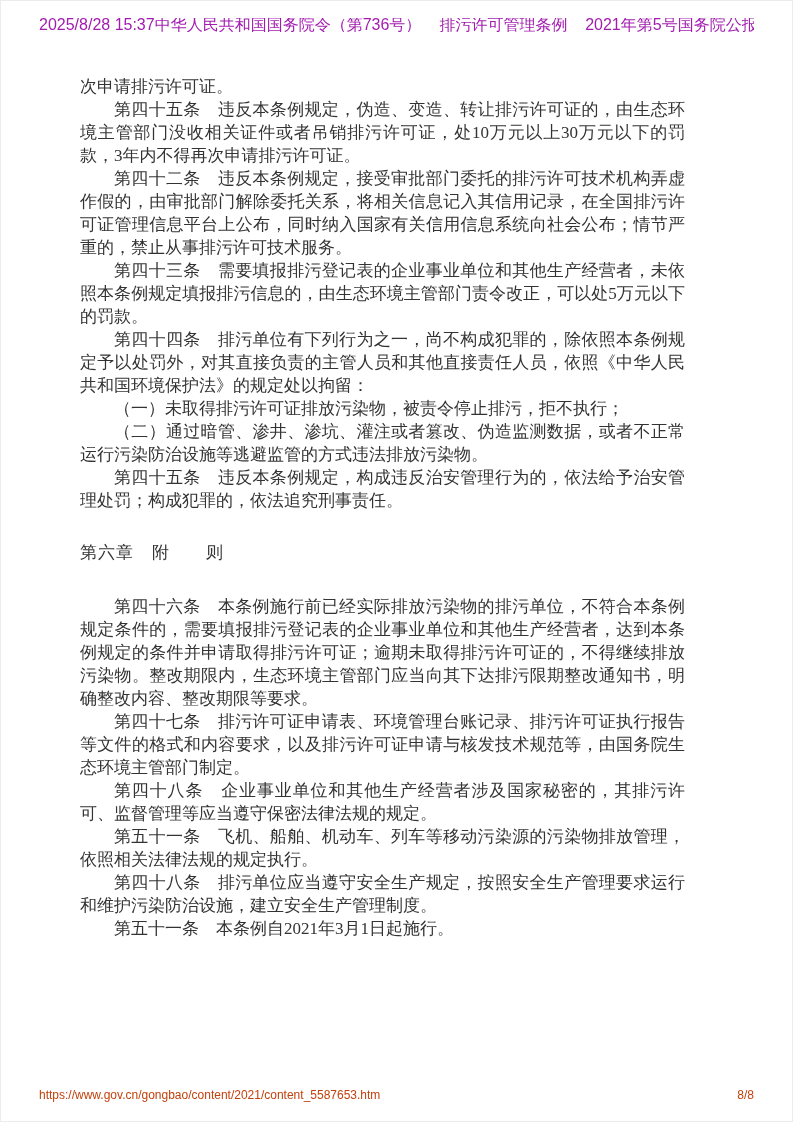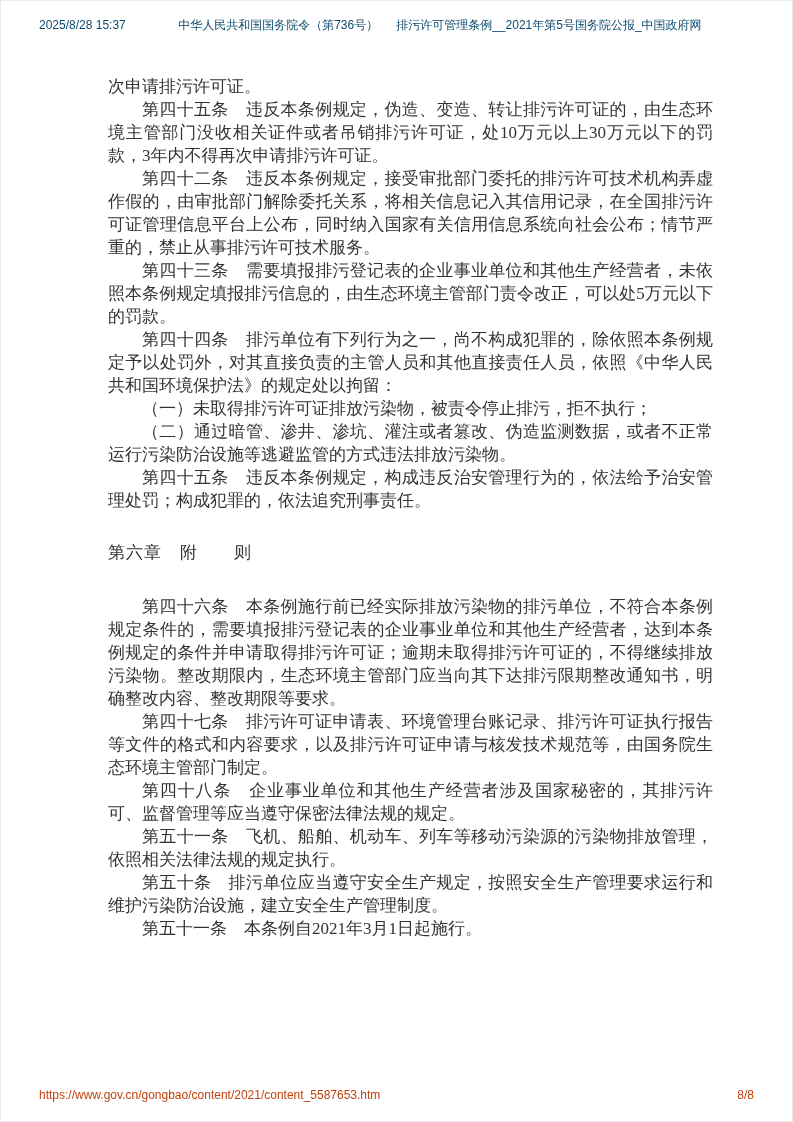--- a/index.html
+++ b/index.html
@@ -19,23 +19,23 @@
   }
   
   .print-header {
     position: absolute;
     top: 17px;
     left: 38px;
     right: 38px;
     display: flex;
     align-items: flex-end;
     font-family: "Liberation Sans", sans-serif;
-    font-size: 12px;
+    font-size: 16px;
     line-height: 14px;
-    color: #0c4a6e;
+    color: #a21caf;
     white-space: nowrap;
   }
   .print-header .date {
     flex: 0 0 auto;
   }
   .print-header .doc-title {
     flex: 1 1 auto;
     text-align: center;
     overflow: hidden;
   }
@@ -52,21 +52,21 @@
     justify-content: space-between;
     font-family: "Liberation Sans", sans-serif;
     font-size: 12px;
     line-height: 14px;
     color: #c2410c;
   }
   
   .content {
     position: absolute;
     top: 74px;
-    left: 107px;
+    left: 79px;
     width: 605px;
     font-family: "Liberation Serif", "DejaVu Serif", serif;
     font-size: 17px;
     line-height: 23px;
     color: #333333;
     text-align: justify;
   }
   .content p {
     margin: 0;
     padding: 0;
@@ -98,21 +98,21 @@
     <p class="indent">第四十三条　需要填报排污登记表的企业事业单位和其他生产经营者，未依照本条例规定填报排污信息的，由生态环境主管部门责令改正，可以处5万元以下的罚款。</p>
     <p class="indent">第四十四条　排污单位有下列行为之一，尚不构成犯罪的，除依照本条例规定予以处罚外，对其直接负责的主管人员和其他直接责任人员，依照《中华人民共和国环境保护法》的规定处以拘留：</p>
     <p class="indent">（一）未取得排污许可证排放污染物，被责令停止排污，拒不执行；</p>
     <p class="indent">（二）通过暗管、渗井、渗坑、灌注或者篡改、伪造监测数据，或者不正常运行污染防治设施等逃避监管的方式违法排放污染物。</p>
     <p class="indent">第四十五条　违反本条例规定，构成违反治安管理行为的，依法给予治安管理处罚；构成犯罪的，依法追究刑事责任。</p>
     <p class="chapter">第六章　附　　则</p>
     <p class="indent">第四十六条　本条例施行前已经实际排放污染物的排污单位，不符合本条例规定条件的，需要填报排污登记表的企业事业单位和其他生产经营者，达到本条例规定的条件并申请取得排污许可证；逾期未取得排污许可证的，不得继续排放污染物。整改期限内，生态环境主管部门应当向其下达排污限期整改通知书，明确整改内容、整改期限等要求。</p>
     <p class="indent">第四十七条　排污许可证申请表、环境管理台账记录、排污许可证执行报告等文件的格式和内容要求，以及排污许可证申请与核发技术规范等，由国务院生态环境主管部门制定。</p>
     <p class="indent">第四十八条　企业事业单位和其他生产经营者涉及国家秘密的，其排污许可、监督管理等应当遵守保密法律法规的规定。</p>
     <p class="indent">第五十一条　飞机、船舶、机动车、列车等移动污染源的污染物排放管理，依照相关法律法规的规定执行。</p>
-    <p class="indent">第五十条　排污单位应当遵守安全生产规定，按照安全生产管理要求运行和维护污染防治设施，建立安全生产管理制度。</p>
+    <p class="indent">第四十八条　排污单位应当遵守安全生产规定，按照安全生产管理要求运行和维护污染防治设施，建立安全生产管理制度。</p>
     <p class="indent">第五十一条　本条例自2021年3月1日起施行。</p>
   </div>
 
   <div class="print-footer">
     <span>https://www.gov.cn/gongbao/content/2021/content_5587653.htm</span>
     <span>8/8</span>
   </div>
 
 </div>
 

